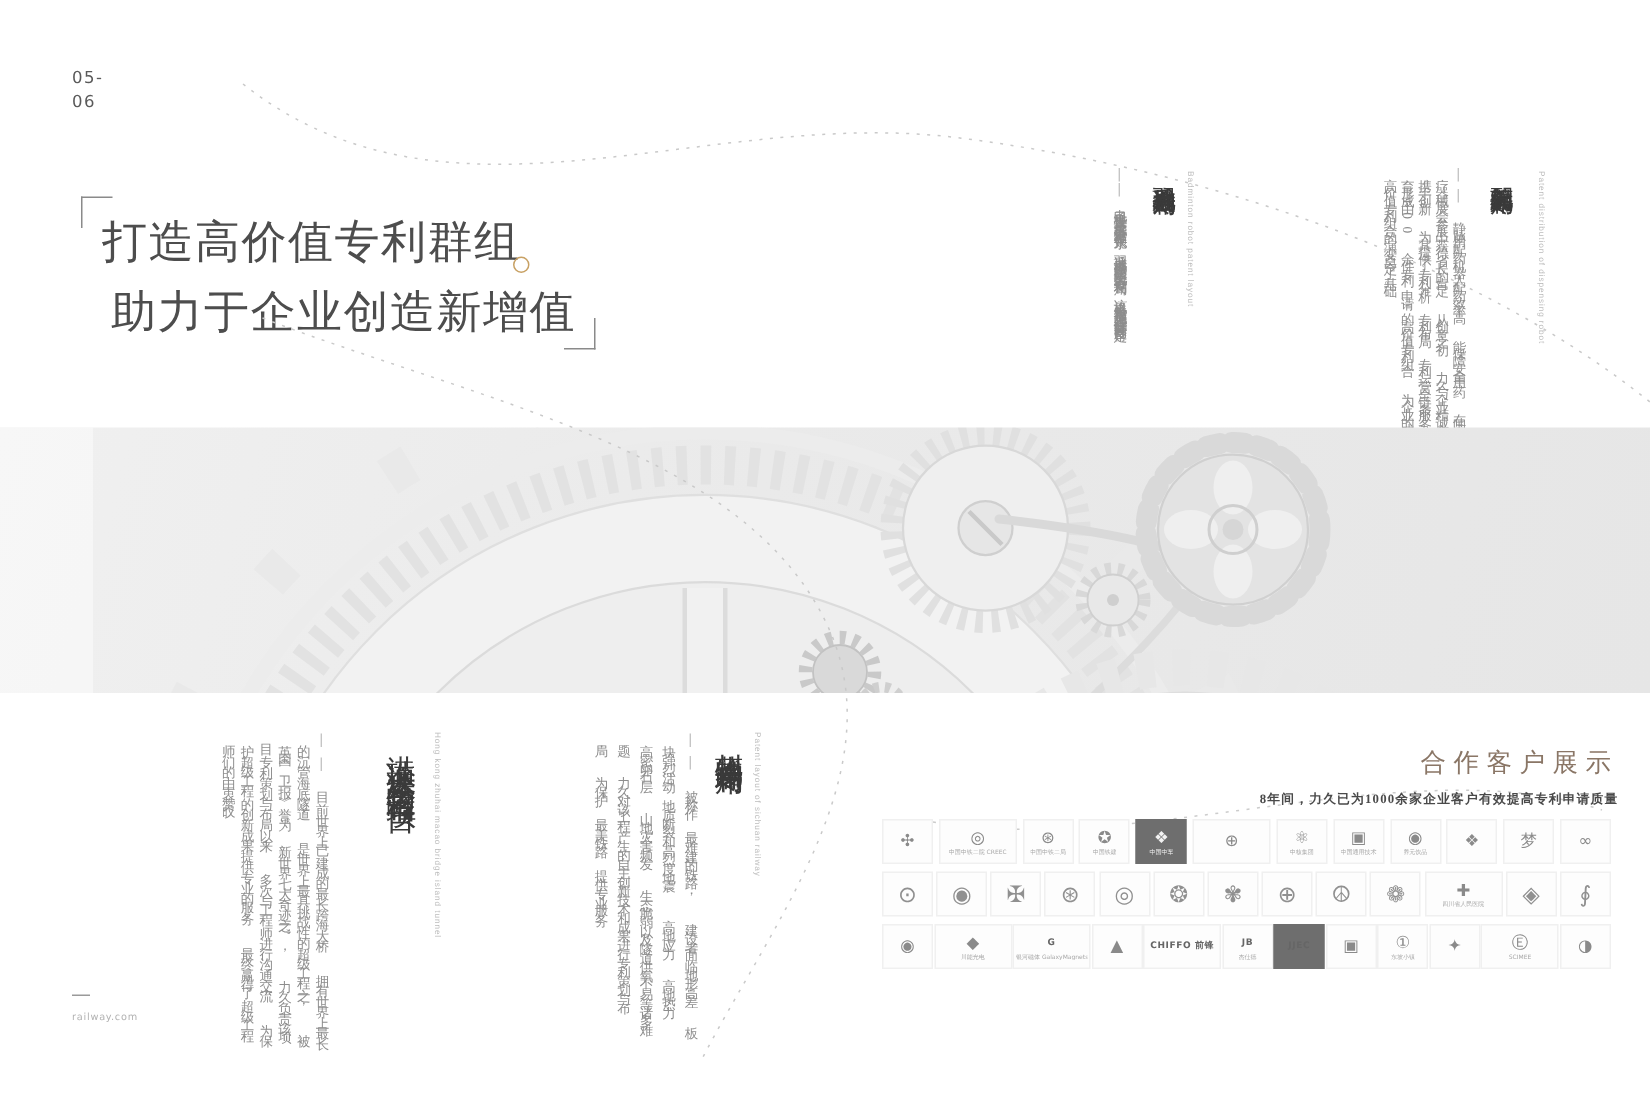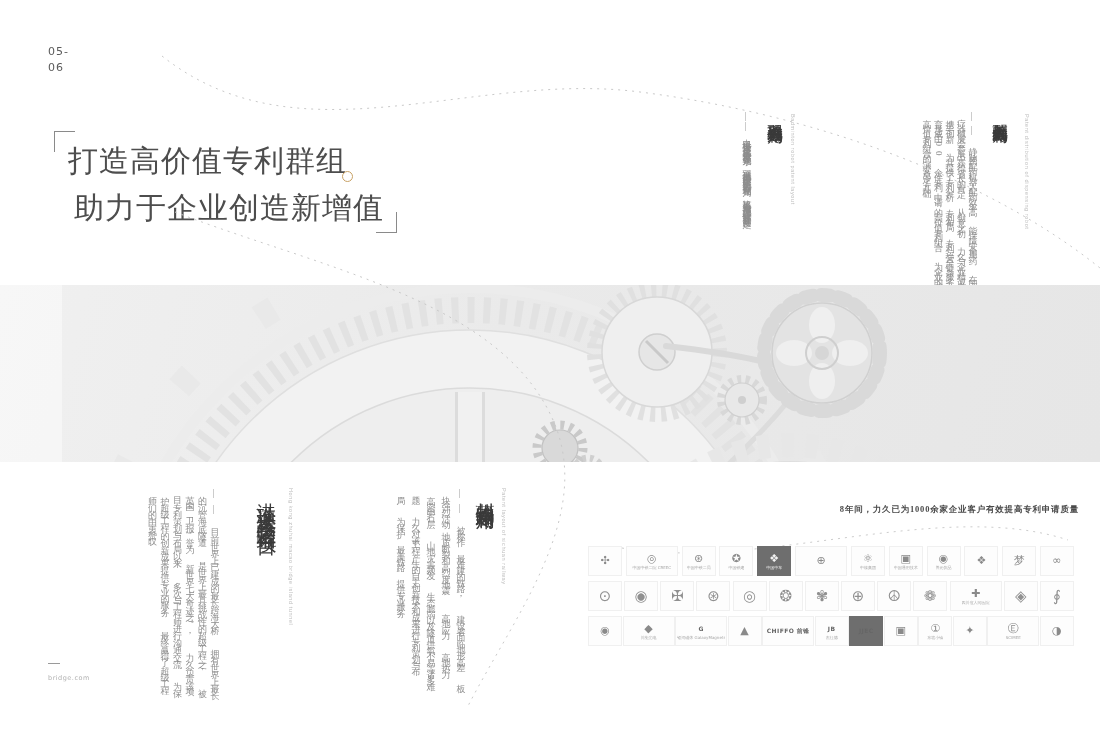--- a/index.html
+++ b/index.html
@@ -159,20 +159,21 @@
 
   <div id="c-en" class="v v-en">Hong kong zhuhai macao bridge island tunnel</div>
   <div id="c-title" class="v v-title-big">港珠澳大桥岛隧工程项目</div>
   <div id="c-body" class="v v-body">——目前世界上已建成的最长跨海大桥，拥有世界上最长的沉管海底隧道，是世界上最具挑战性的超级工程之一，被英国《卫报》誉为“新世界七大奇迹之一”，力久负责该项目专利策划与布局以来，多次与工程师进行沟通交流，为保护超级工程的创新成果提供专业的服务，最终赢得了超级工程师们的由衷赞叹。</div>
 
   <div id="d-en" class="v v-en">Patent layout of sichuan railway</div>
   <div id="d-title" class="v v-title-big">川藏铁路专利布局</div>
   <div id="d-body" class="v v-body">——被称作“最难建的铁路”，建设者面临地形高差、板块强烈活动（地质断裂和高烈度地震）、高地应力、高地热力、高密卵石层、山地灾害频发、生态脆弱以及隧道供氧不易等诸多难题，力久对该工程产生的自主创新技术和成果进行专利策划与布局，为保护“最美铁路”提供专业服务。</div>
 
   <div id="clients-head">
+    <div id="clients-title" style="color: rgb(138, 118, 102);">合作客户展示</div>
     <div id="clients-sub">8年间，力久已为1000余家企业客户有效提高专利申请质量</div>
   </div>
   <div id="logo-grid">
     <div class="logo-row">
         <div class="logo-cell ">
           <div class="logo-glyph">✣</div>
           <div class="logo-label"></div>
         </div>
         <div class="logo-cell wide">
           <div class="logo-glyph">◎</div>
@@ -319,15 +320,15 @@
           <div class="logo-label">SCIMEE</div>
         </div>
         <div class="logo-cell ">
           <div class="logo-glyph">◑</div>
           <div class="logo-label"></div>
         </div>
       </div>
   </div>
 
   <div id="footer-dash"></div>
-  <div id="footer-site">bridge.com</div>
+  <div id="footer-site">railway.com</div>
 
 </div>
 
 </body></html>

